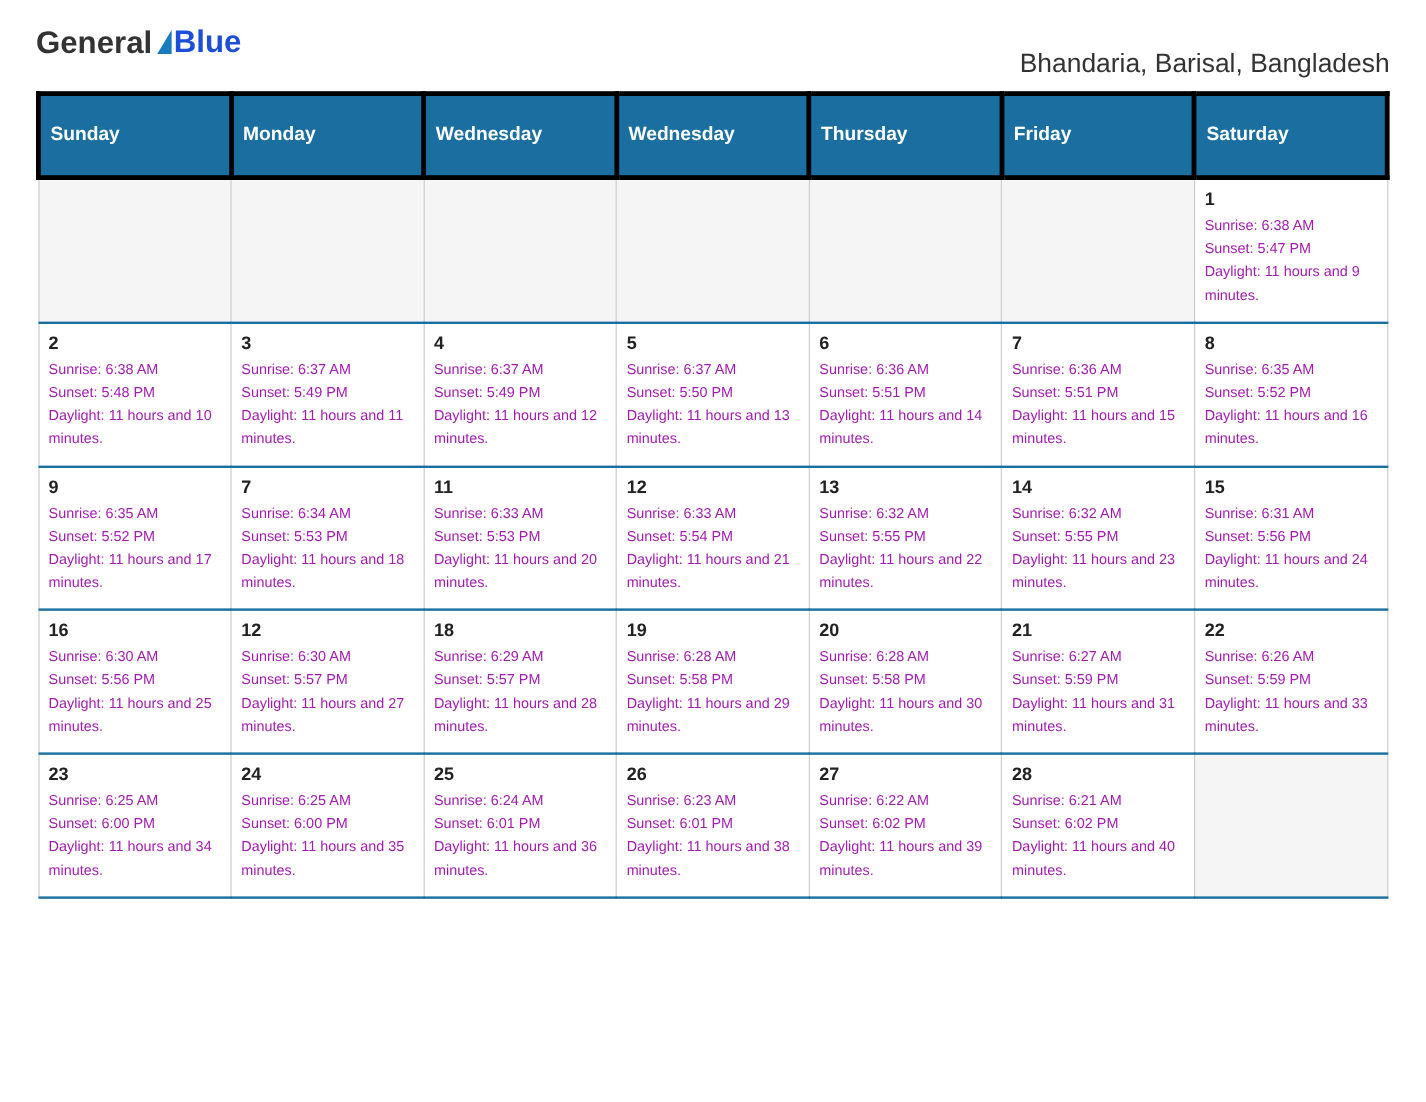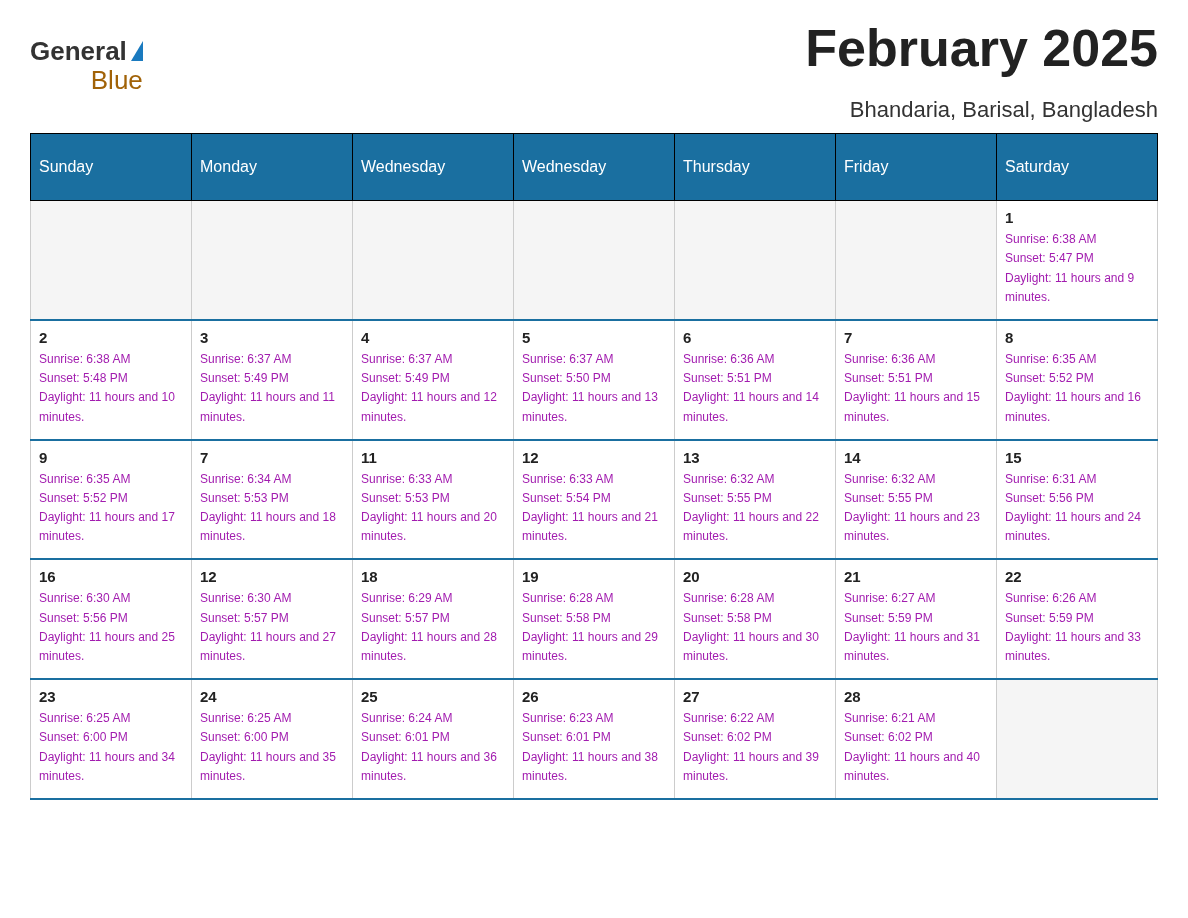--- a/index.html
+++ b/index.html
@@ -11,23 +11,22 @@
       min-height: 918px;
     }
     .header-area {
       display: flex;
       justify-content: space-between;
       align-items: flex-start;
       margin-bottom: 10px;
     }
     .logo {
       display: flex;
-      flex-direction: column;
-      align-items: flex-end;
-      margin-top: 16px;
+      flex-direction: row;
+      align-items: center;
     }
     .logo-top {
       display: flex;
       align-items: center;
     }
     .logo-general {
       font-size: 26px;
       font-weight: bold;
       color: #333;
     }
@@ -35,22 +34,22 @@
       width: 0;
       height: 0;
       border-left: 12px solid transparent;
       border-right: 0px solid transparent;
       border-bottom: 20px solid #1a7abf;
       margin-left: 4px;
       margin-bottom: 2px;
     }
     .logo-blue {
       font-size: 26px;
-      font-weight: normal;
-      color: #a16207;
+      font-weight: bold;
+      color: #1d4ed8;
       margin-top: -2px;
       padding-left: 2px;
     }
     .title-area {
       text-align: right;
     }
     .month-title {
       font-size: 52px;
       font-weight: bold;
       color: #222;
@@ -64,23 +63,23 @@
     table {
       width: 100%;
       border-collapse: collapse;
       margin-top: 10px;
     }
     thead tr th {
       background-color: #1a6fa0;
       color: #fff;
       padding: 24px 8px;
       font-size: 16px;
-      font-weight: normal;
+      font-weight: bold;
       text-align: left;
-      border: 1px solid #000000;
+      border: 4px solid #000000;
     }
     tbody tr {
       border-bottom: 2px solid #1a6fa0;
     }
     tbody tr td {
       vertical-align: top;
       padding: 8px 8px 12px 8px;
       font-size: 12.5px;
       color: #222;
       border-left: 1px solid #ccc;
@@ -113,21 +112,20 @@
 
 <div class="header-area">
   <div class="logo">
     <div class="logo-top">
       <span class="logo-general">General</span>
       <div class="logo-triangle"></div>
     </div>
     <span class="logo-blue">Blue</span>
   </div>
   <div class="title-area">
-    <div class="month-title">February 2025</div>
     <div class="location-title">Bhandaria, Barisal, Bangladesh</div>
   </div>
 </div>
 
 <table>
   <thead>
     <tr>
     <th>Sunday</th>
         <th>Monday</th>
         <th>Wednesday</th>

